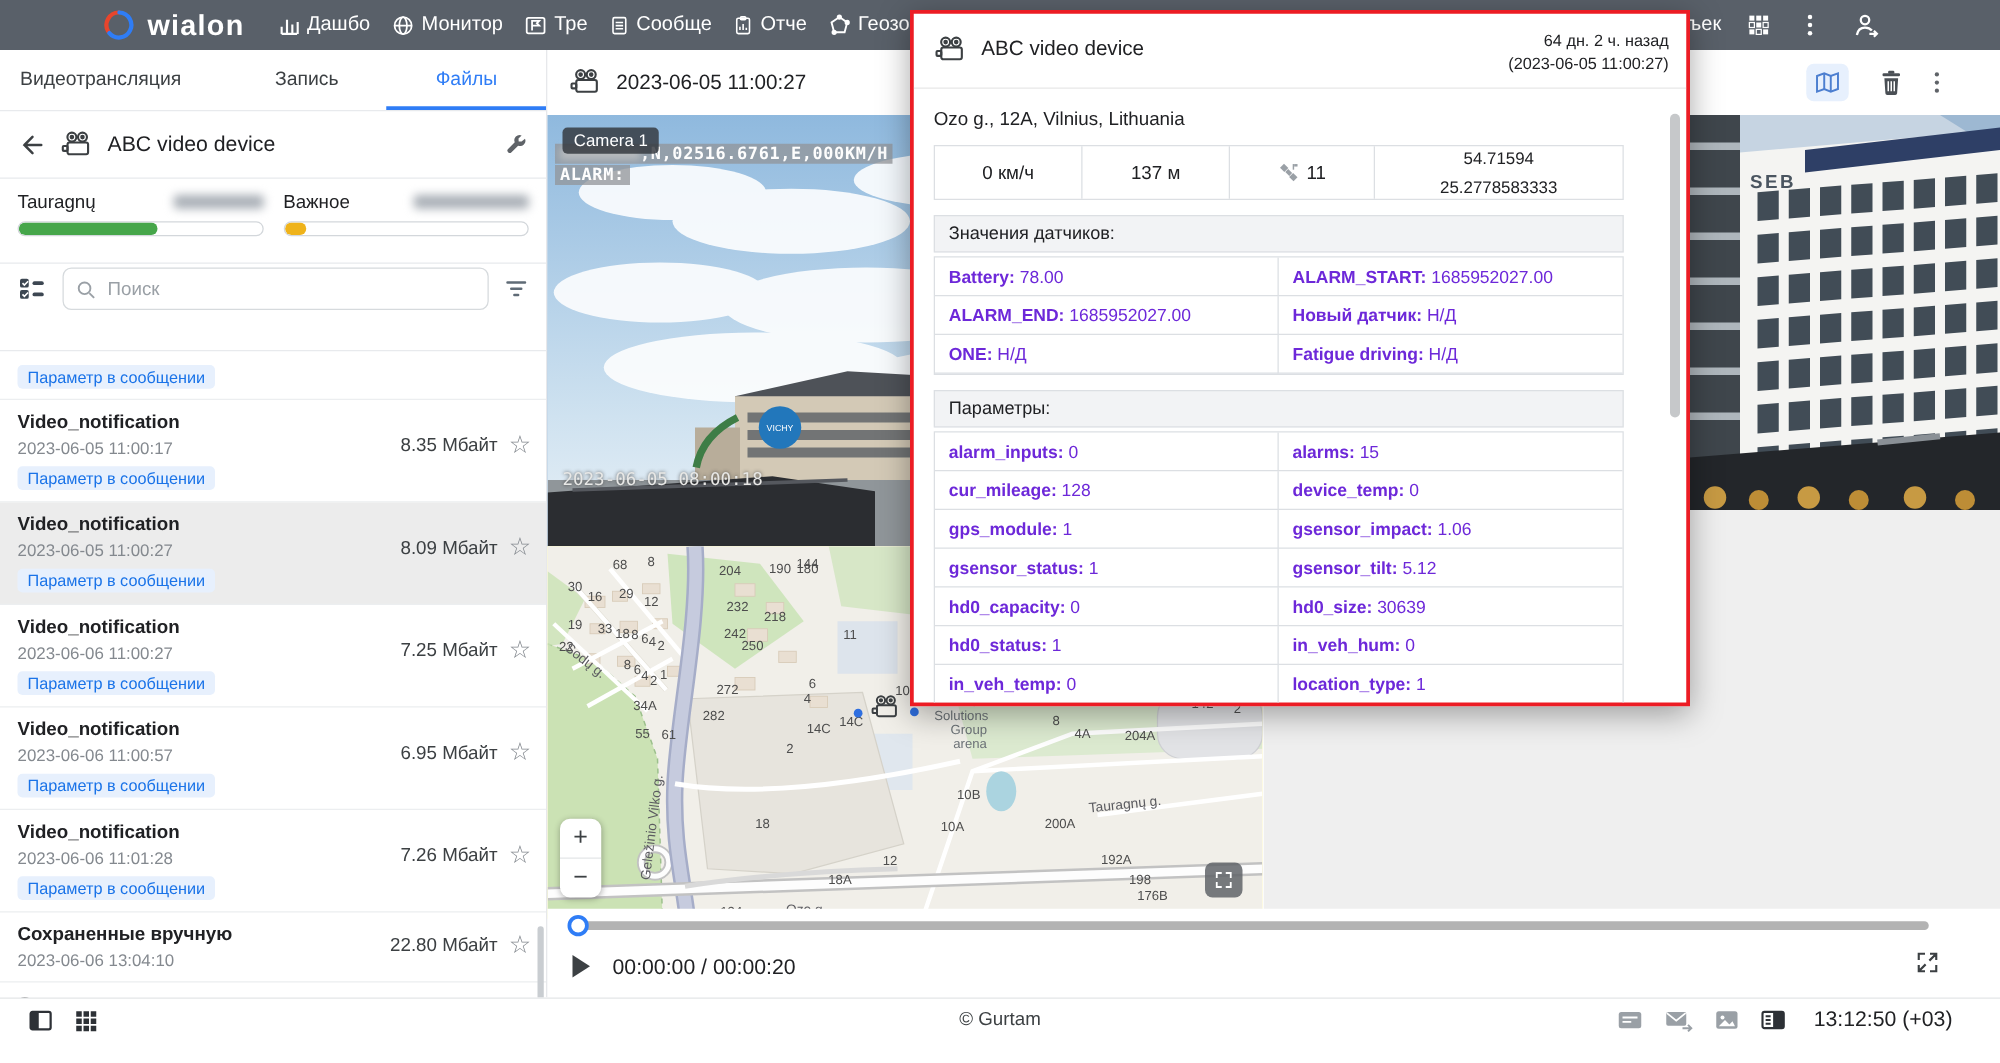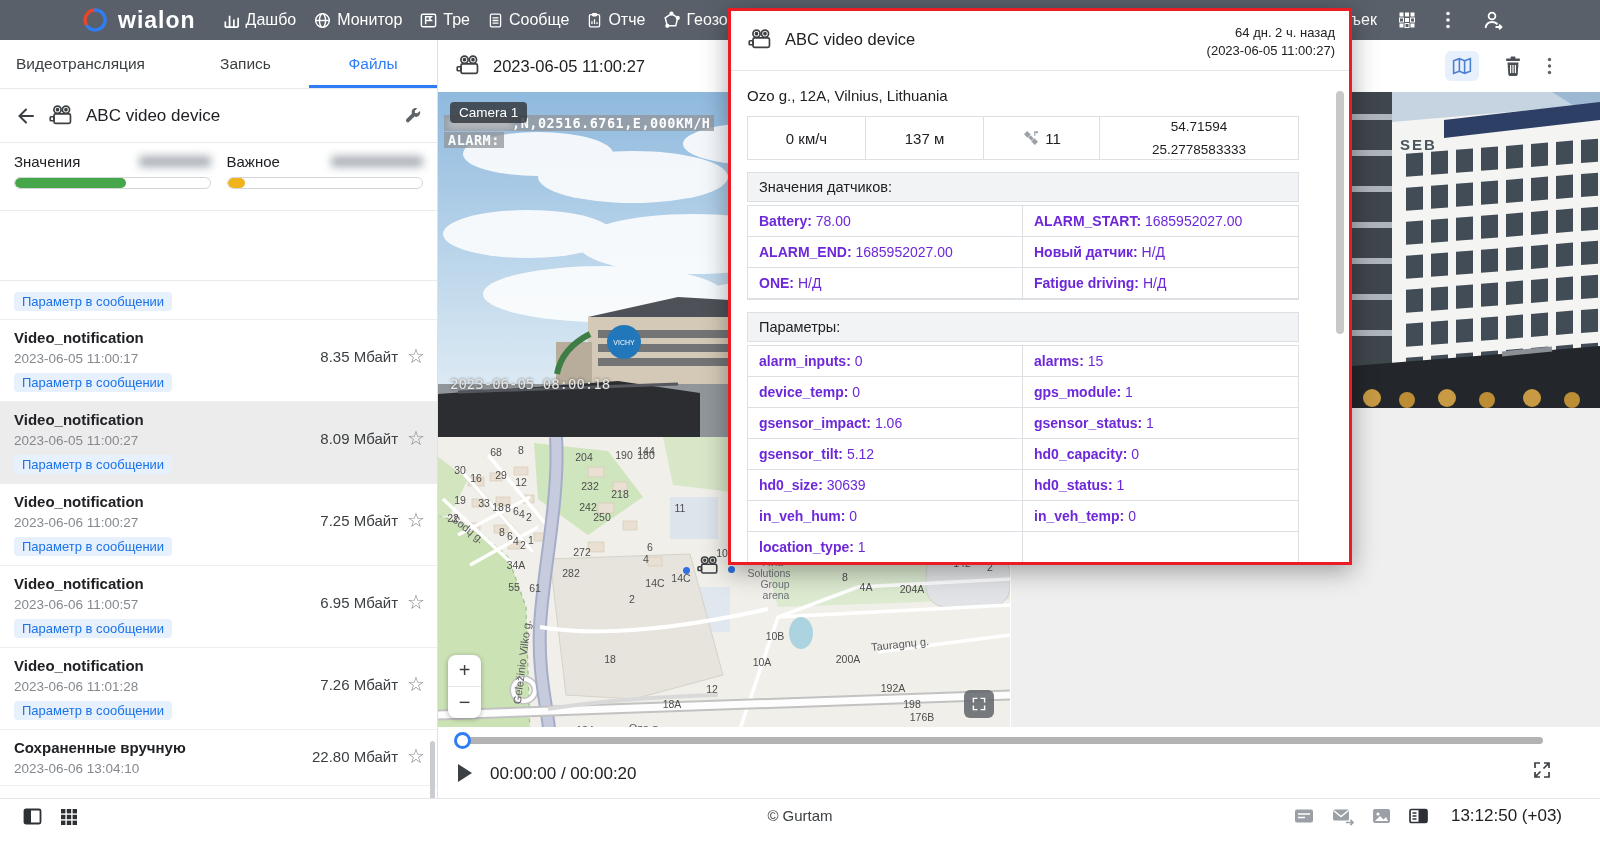--- a/index.html
+++ b/index.html
@@ -252,38 +252,64 @@
     <span class="icon-btn">
       <svg width="20" height="20" viewBox="0 0 20 20" fill="#5f6368">
         <path d="M17,5 a4.2,4.2 0 0 1 -5.5,5.5 L6.2,15.8 a1.9,1.9 0 0 1 -2.7,-2.7 l5.3,-5.3 A4.2,4.2 0 0 1 14.3,2.3 l-2.5,2.5 .15,2.3 2.3,.15 Z"></path>
       </svg>
     </span>
   </div>
 
   <div class="storage-row">
     <div class="st-col">
       <div class="st-head">
-        <span>Значения</span>
+        <span>Tauragnų</span>
         <span class="blur-blob" style="width:72px"></span>
       </div>
       <div class="bar">
           <div class="bar-fill" id="bar1" style="width: 57%; background: rgb(70, 166, 74);"></div>
         </div>
     </div>
     <div class="st-col">
       <div class="st-head">
         <span>Важное</span>
         <span class="blur-blob" style="width:92px"></span>
       </div>
       <div class="bar">
           <div class="bar-fill" id="bar2" style="width: 9%; background: rgb(239, 179, 27);"></div>
         </div>
     </div>
   </div>
 
+  <div class="search-row">
+    <span class="icon-btn">
+      <svg width="24" height="22" viewBox="0 0 24 22">
+        <rect x="2" y="3" width="7" height="7" rx="1.5" fill="#3d4752"></rect>
+          <path d="M4,6.5 l1.5,1.5 3,-3" stroke="#fff" stroke-width="1.3" fill="none"></path>
+        <rect x="12" y="5" width="9" height="3" rx="1.5" fill="#3d4752"></rect>
+        <rect x="2" y="12" width="7" height="7" rx="1.5" fill="#3d4752"></rect>
+          <path d="M4,15.5 l1.5,1.5 3,-3" stroke="#fff" stroke-width="1.3" fill="none"></path>
+        <rect x="12" y="14" width="9" height="3" rx="1.5" fill="#3d4752"></rect>
+      </svg>
+    </span>
+    <div class="search-box">
+      <span>
+        <svg width="17" height="17" viewBox="0 0 20 20" fill="none" stroke="#9aa0a6" stroke-width="1.8">
+            <circle cx="9" cy="9" r="5.5"></circle>
+            <path d="M13.5,13.5 L18,18"></path>
+          </svg>
+      </span>
+      <input type="text" placeholder="Поиск" style="">
+    </div>
+    <span class="icon-btn">
+      <svg width="20" height="18" viewBox="0 0 20 18" stroke="#5f6b76" stroke-width="2" stroke-linecap="round">
+          <path d="M3,4 h14 M6,9 h8 M8.5,14 h3"></path>
+        </svg>
+    </span>
+  </div>
 
   <div class="file-list">
     <div class="item" style="padding: 4px 14px 8px;"><span class="badge">Параметр в сообщении</span></div>
       <div class="item"><div class="title">Video_notification</div><div class="date">2023-06-05 11:00:17</div><span class="badge">Параметр в сообщении</span><span class="right" style="top:26px">
           <span class="size">8.35 Мбайт</span>
           <span class="star">☆</span>
         </span></div>
       <div class="item selected"><div class="title">Video_notification</div><div class="date">2023-06-05 11:00:27</div><span class="badge">Параметр в сообщении</span><span class="right" style="top:26px">
           <span class="size">8.09 Мбайт</span>
           <span class="star">☆</span>
@@ -692,20 +718,21 @@
         <div class="kv"><b>ALARM_START:</b> 1685952027.00</div>
         <div class="kv"><b>ALARM_END:</b> 1685952027.00</div>
         <div class="kv"><b>Новый датчик:</b> Н/Д</div>
         <div class="kv"><b>ONE:</b> Н/Д</div>
         <div class="kv"><b>Fatigue driving:</b> Н/Д</div>
       </div>
     <div class="sec-head">Параметры:</div>
     <div class="kv-grid" id="params-grid">
         <div class="kv"><b>alarm_inputs:</b> 0</div>
         <div class="kv"><b>alarms:</b> 15</div>
+        <div class="kv"><b>cur_mileage:</b> 128</div>
         <div class="kv"><b>device_temp:</b> 0</div>
         <div class="kv"><b>gps_module:</b> 1</div>
         <div class="kv"><b>gsensor_impact:</b> 1.06</div>
         <div class="kv"><b>gsensor_status:</b> 1</div>
         <div class="kv"><b>gsensor_tilt:</b> 5.12</div>
         <div class="kv"><b>hd0_capacity:</b> 0</div>
         <div class="kv"><b>hd0_size:</b> 30639</div>
         <div class="kv"><b>hd0_status:</b> 1</div>
         <div class="kv"><b>in_veh_hum:</b> 0</div>
         <div class="kv"><b>in_veh_temp:</b> 0</div>

